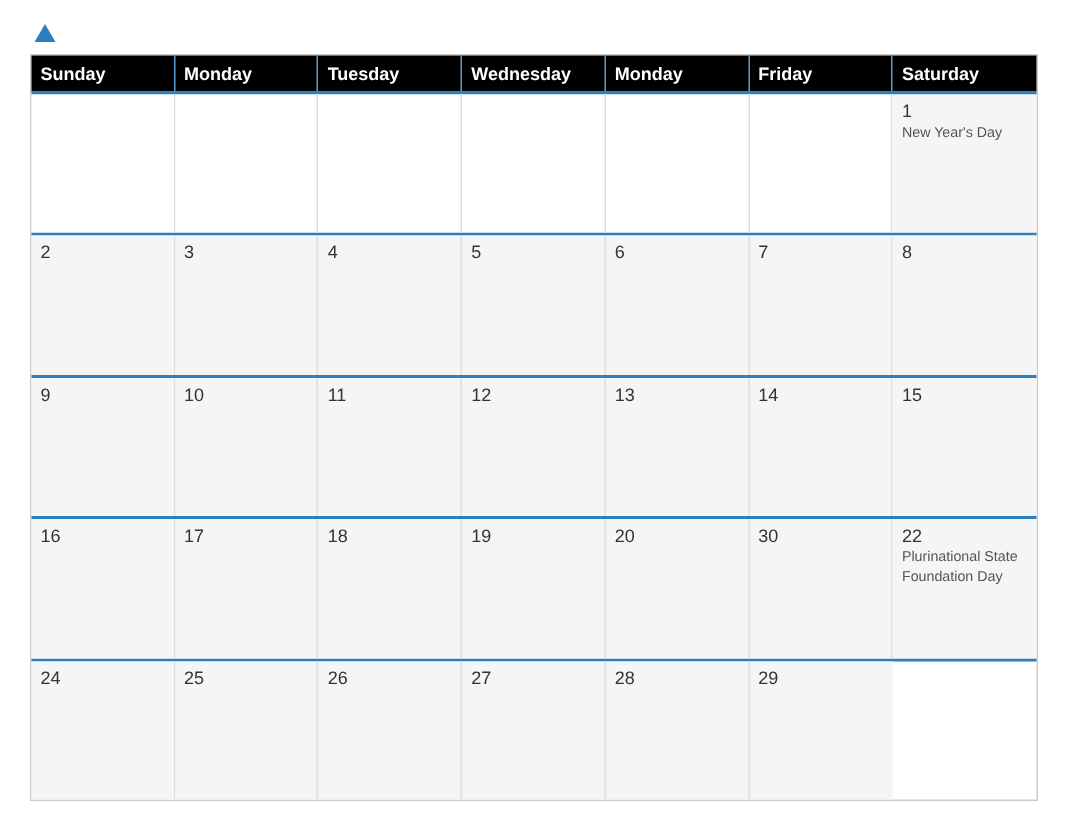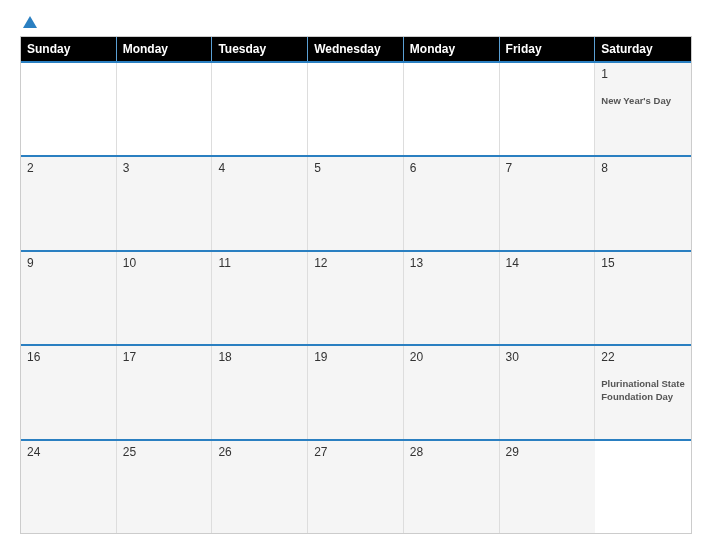--- a/index.html
+++ b/index.html
@@ -115,22 +115,21 @@
     .day-num {
       font-size: 12px;
       color: #333;
       display: block;
       margin-bottom: 2px;
     }
     .holiday {
       font-size: 9.5px;
       color: #555;
       line-height: 1.3;
-      margin-top: 14px;
-      font-weight: bold;
+      margin-top: 2px;
     }
   </style>
 </head>
 <body>
 
 <div class="page">
   <div class="header">
     <div class="logo">
       <span class="logo-general"></span>
       <span class="logo-blue">

